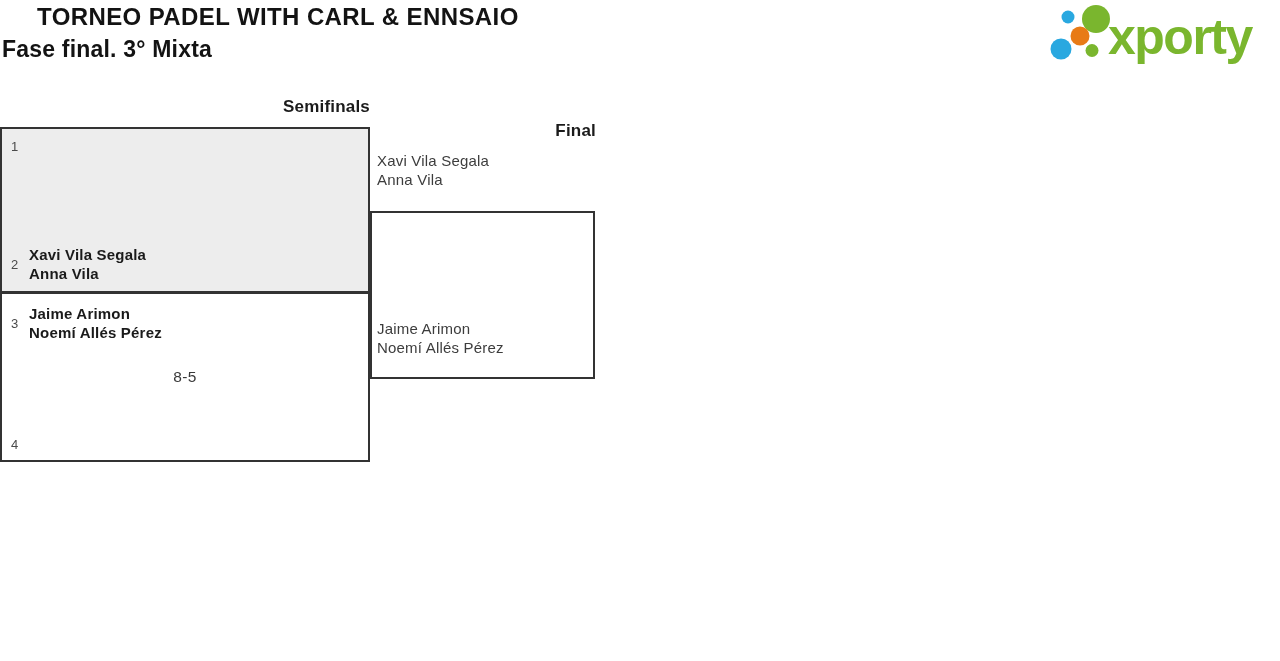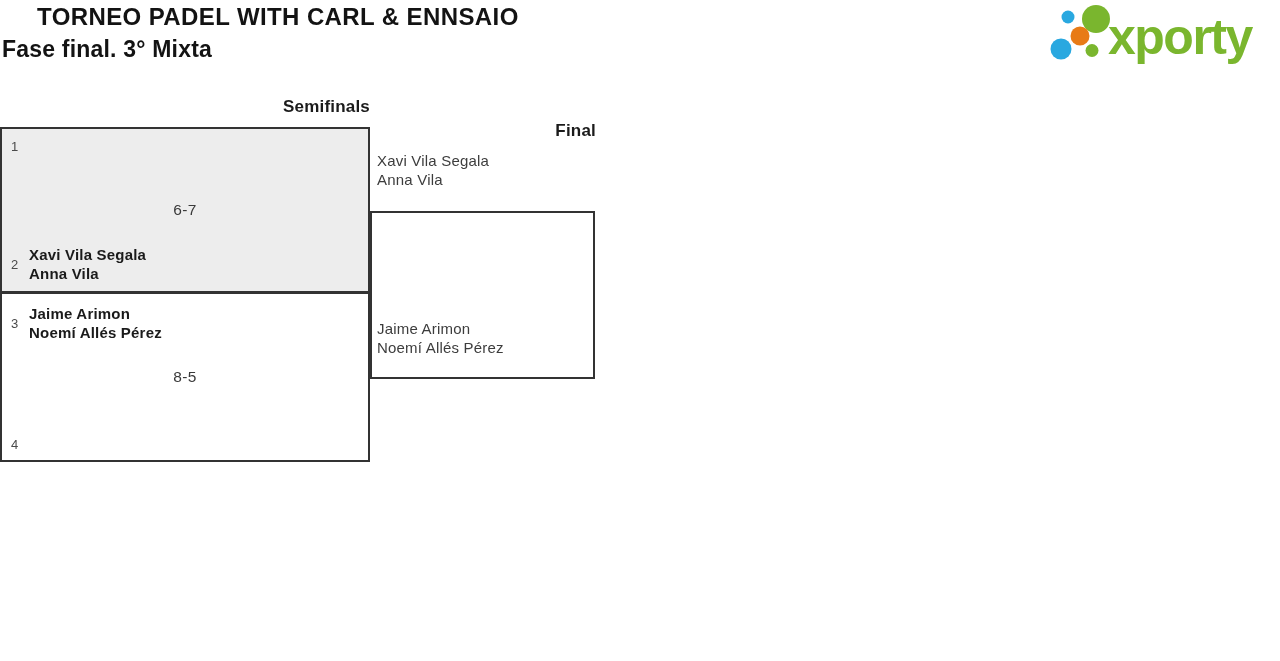--- a/index.html
+++ b/index.html
@@ -88,21 +88,20 @@
   </svg>
 </div>
 
 <div class="abs round-label semis">Semifinals</div>
 <div class="abs round-label final">Final</div>
 
 <div class="abs match sf1">
   <div class="team-row top">
     <span class="seed">1</span>
   </div>
-  <div class="score">6-7</div>
   <div class="team-row bottom winner">
     <span class="seed">2</span>
     <div class="names">
       <div>Xavi Vila Segala</div>
       <div>Anna Vila</div>
     </div>
   </div>
 </div>
 
 <div class="abs match sf2">

